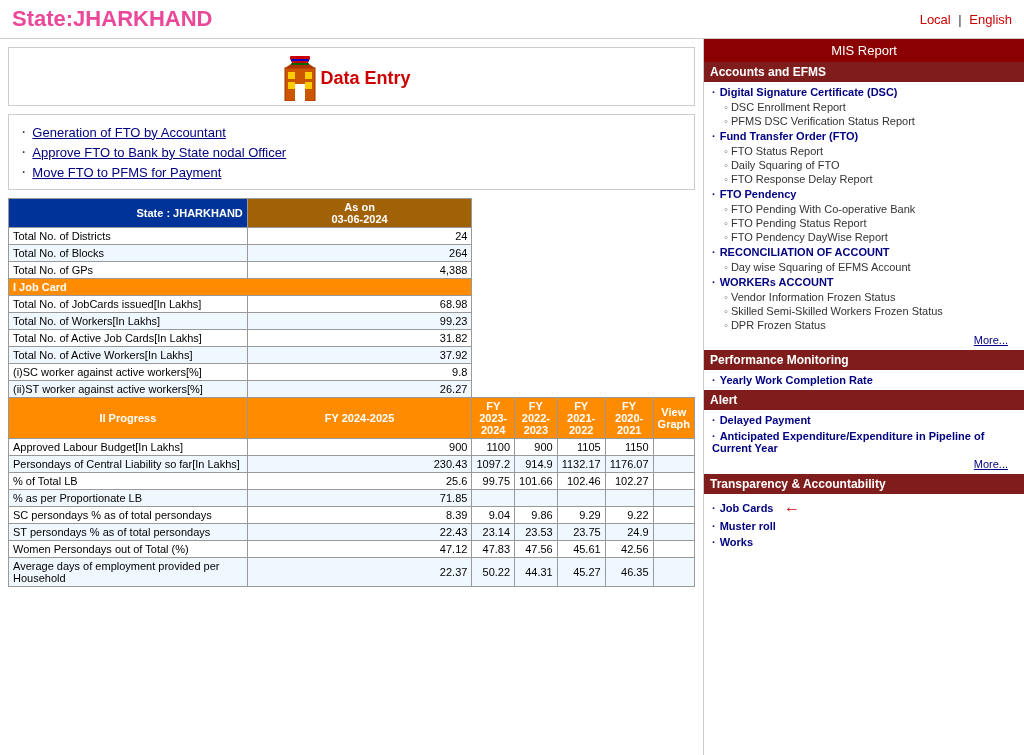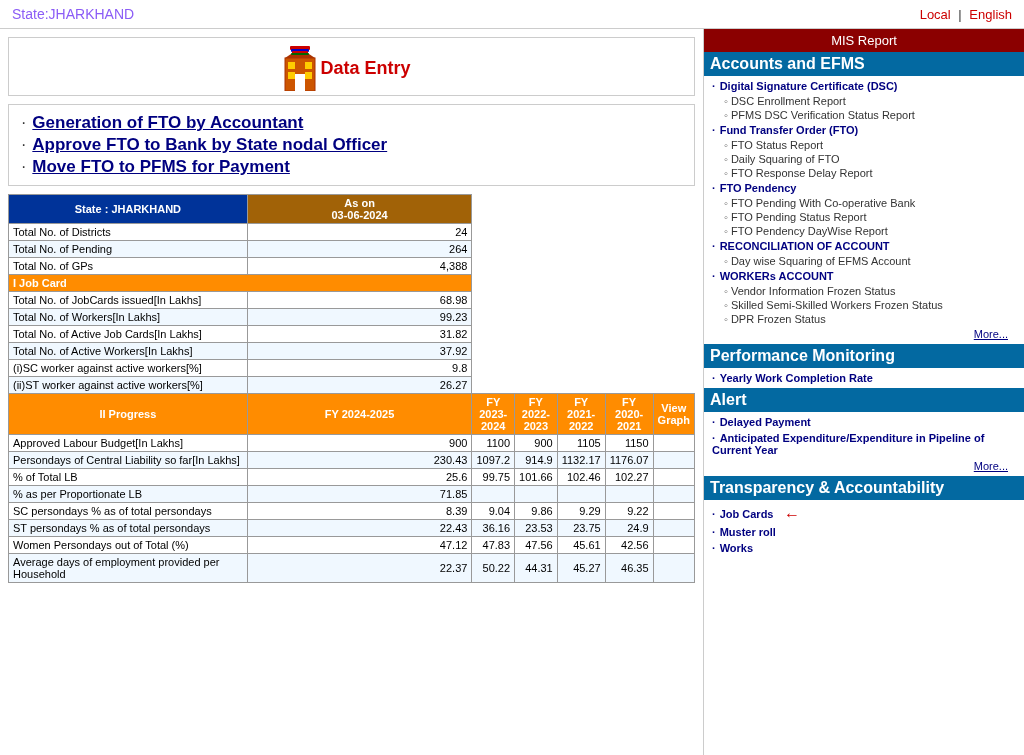--- a/index.html
+++ b/index.html
@@ -1,57 +1,57 @@
 <!DOCTYPE html>
 <html><head>
   <meta charset="utf-8">
   <style>
     * { margin: 0; padding: 0; box-sizing: border-box; }
     body { font-family: Arial, sans-serif; font-size: 12px; background: #fff; width: 1024px; height: 755px; overflow: hidden; display: flex; flex-direction: column; }
 
     
     .header { display: flex; align-items: center; justify-content: space-between; padding: 6px 12px; background: #fff; border-bottom: 1px solid #ccc; }
-    .header-title { color: #8b5cf6; font-size: 14px; font-weight: normal; }
+    .header-title { color: #ec4899; font-size: 22px; font-weight: bold; }
     .header-links { color: #cc0000; font-size: 13px; }
     .header-links a { color: #cc0000; text-decoration: none; }
     .header-links span { color: #333; margin: 0 4px; }
 
     
     .main-layout { display: flex; flex: 1; overflow: hidden; }
 
     
     .left-content { flex: 1; overflow-y: auto; padding: 8px; border-right: 1px solid #ccc; }
 
     
     .data-entry-section { display: flex; align-items: center; justify-content: center; padding: 8px 12px 4px 0; border: 1px solid #ccc; margin-bottom: 8px; }
     .data-entry-text { color: #cc0000; font-size: 18px; font-weight: bold; }
 
     
     .info-section { border: 1px solid #ccc; padding: 6px 12px; margin-bottom: 8px; }
     .info-section div { display: flex; align-items: center; margin: 2px 0; }
     .bullet { color: #333; margin-right: 6px; font-size: 16px; }
-    .info-link { color: #000080; font-weight: bold; font-size: 17px; text-decoration: underline; }
+    .info-link { color: #000080; font-weight: normal; font-size: 13px; text-decoration: underline; }
 
     
     .data-table { width: 100%; border-collapse: collapse; font-size: 11px; }
     .data-table th, .data-table td { border: 1px solid #999; padding: 2px 4px; }
-    .state-header { background: #003399; color: #fff; text-align: center; font-weight: bold; }
+    .state-header { background: #003399; color: #fff; text-align: right; font-weight: bold; }
     .date-cell { background: #a16207; color: #fff; text-align: center; font-weight: bold; }
     .data-table td { color: #000; }
     .value-cell { text-align: right; }
     .section-row td { background: #ff8c00; color: #fff; font-weight: bold; }
     .progress-row td { background: #ff8c00; color: #fff; font-weight: bold; text-align: center; }
     .normal-row td { background: #fff; }
     .normal-row:nth-child(even) td { background: #f0f8ff; }
     .view-graph-cell { text-align: center; color: #000080; font-weight: bold; }
 
     
     .right-sidebar { width: 320px; overflow-y: auto; background: #fff; }
     .sidebar-mis-header { background: #8b0000; color: #fff; text-align: center; font-weight: normal; padding: 4px; font-size: 13px; }
-    .sidebar-section-header { background: #0369a1; color: #fff; font-weight: bold; padding: 3px 6px; font-size: 16px; }
+    .sidebar-section-header { background: #7f1d1d; color: #fff; font-weight: bold; padding: 3px 6px; font-size: 12px; }
     .sidebar-subsection { padding: 2px 8px; }
     .sidebar-item-main { color: #000080; font-weight: bold; font-size: 11px; padding: 2px 0; }
     .sidebar-item-main::before { content: "·"; margin-right: 4px; }
     .sidebar-item-sub { color: #333; font-size: 11px; padding: 1px 0 1px 12px; }
     .sidebar-item-sub::before { content: "◦"; margin-right: 3px; color: #666; }
     .sidebar-more { color: #000080; font-size: 11px; text-align: right; padding: 2px 8px; text-decoration: underline; cursor: pointer; }
 
     .arrow-indicator { color: #cc0000; font-size: 16px; margin-left: 6px; }
 
     
@@ -117,21 +117,21 @@
             <span>As on</span><br><span>03-06-2024</span>
           </th>
         </tr>
       </thead>
       <tbody id="basic-rows">
       <tr class="normal-row">
             <td>Total No. of Districts</td>
             <td class="value-cell">24</td>
           </tr>
           <tr class="normal-row">
-            <td>Total No. of Pending</td>
+            <td>Total No. of Blocks</td>
             <td class="value-cell">264</td>
           </tr>
           <tr class="normal-row">
             <td>Total No. of GPs</td>
             <td class="value-cell">4,388</td>
           </tr>
         </tbody>
       <tbody>
         <tr class="section-row">
           <td colspan="2">I Job Card</td>
@@ -216,21 +216,21 @@
             <td class="value-cell">8.39</td>
             <td class="value-cell">9.04</td>
             <td class="value-cell">9.86</td>
             <td class="value-cell">9.29</td>
             <td class="value-cell">9.22</td>
             <td class="view-graph-cell"></td>
           </tr>
           <tr class="normal-row">
             <td>ST persondays % as of total persondays</td>
             <td class="value-cell">22.43</td>
-            <td class="value-cell">36.16</td>
+            <td class="value-cell">23.14</td>
             <td class="value-cell">23.53</td>
             <td class="value-cell">23.75</td>
             <td class="value-cell">24.9</td>
             <td class="view-graph-cell"></td>
           </tr>
           <tr class="normal-row">
             <td>Women Persondays out of Total (%)</td>
             <td class="value-cell">47.12</td>
             <td class="value-cell">47.83</td>
             <td class="value-cell">47.56</td>

